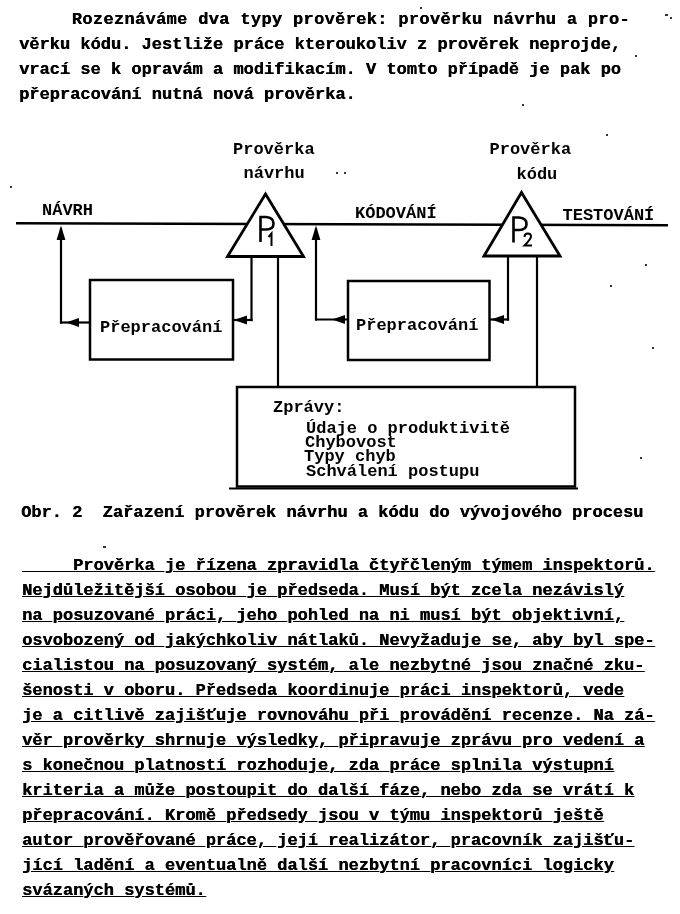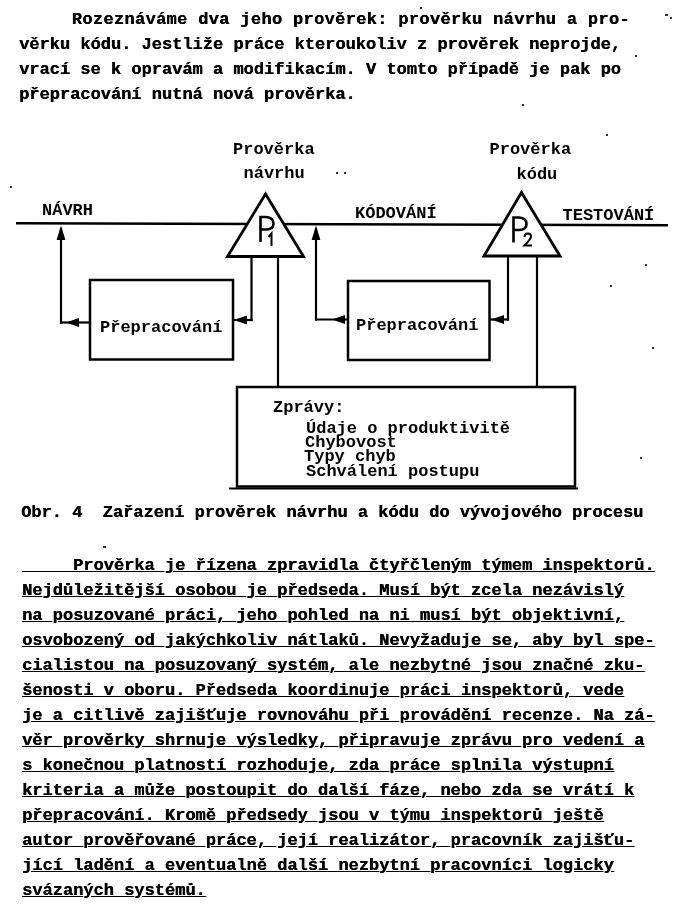--- a/index.html
+++ b/index.html
@@ -2,21 +2,21 @@
 <html><head>
 <meta charset="utf-8">
 <style>
   html,body{margin:0;padding:0;}
   body{width:680px;height:914px;background:#ffffff;position:relative;overflow:hidden;}
   .t{position:absolute;font-family:"Liberation Mono",monospace;font-weight:bold;font-size:17px;line-height:25px;color:#000;white-space:pre;margin:0;text-shadow:0.4px 0 0 #000;}
   svg{position:absolute;left:0;top:0;}
 </style>
 </head>
 <body>
-<pre class="t" id="p1" style="left:19px;top:7px;"><span style="letter-spacing:0.33px">     Rozeznáváme dva jeho prověrek: prověrku návrhu a pro-</span>
+<pre class="t" id="p1" style="left:19px;top:7px;"><span style="letter-spacing:0.33px">     Rozeznáváme dva typy prověrek: prověrku návrhu a pro-</span>
 věrku kódu. Jestliže práce kteroukoliv z prověrek neprojde,
 vrací se k opravám a modifikacím. V tomto případě je pak po
 přepracování nutná nová prověrka.</pre>
 
 <svg width="680" height="914" viewBox="0 0 680 914">
 
   <line x1="16" y1="223.2" x2="668" y2="225.2" stroke="#000" stroke-width="2.6"></line>
 
   <g stroke="#000" stroke-width="2.2" fill="none">
     <line x1="61" y1="228" x2="61" y2="323.6"></line>
@@ -88,21 +88,21 @@
     <rect x="610" y="285" width="2" height="2"></rect>
     <rect x="645" y="264" width="2" height="2"></rect>
     <rect x="103" y="546" width="3" height="2"></rect>
     <rect x="640" y="457" width="2" height="2"></rect>
     <rect x="522" y="104" width="2" height="2"></rect>
     <rect x="652" y="347" width="2" height="2"></rect>
     <rect x="10" y="186" width="2" height="2"></rect>
   </g>
 </svg>
 
-<pre class="t" id="cap" style="left:21px;top:500px;">Obr. 4  Zařazení prověrek návrhu a kódu do vývojového procesu</pre>
+<pre class="t" id="cap" style="left:21px;top:500px;">Obr. 2  Zařazení prověrek návrhu a kódu do vývojového procesu</pre>
 
 <pre class="t" id="p2" style="left:22px;top:553px;text-decoration:underline;">     Prověrka je řízena zpravidla čtyřčleným týmem inspektorů.
 Nejdůležitější osobou je předseda. Musí být zcela nezávislý
 na posuzované práci, jeho pohled na ni musí být objektivní,
 osvobozený od jakýchkoliv nátlaků. Nevyžaduje se, aby byl spe-
 cialistou na posuzovaný systém, ale nezbytné jsou značné zku-
 šenosti v oboru. Předseda koordinuje práci inspektorů, vede
 je a citlivě zajišťuje rovnováhu při provádění recenze. Na zá-
 věr prověrky shrnuje výsledky, připravuje zprávu pro vedení a
 s konečnou platností rozhoduje, zda práce splnila výstupní

